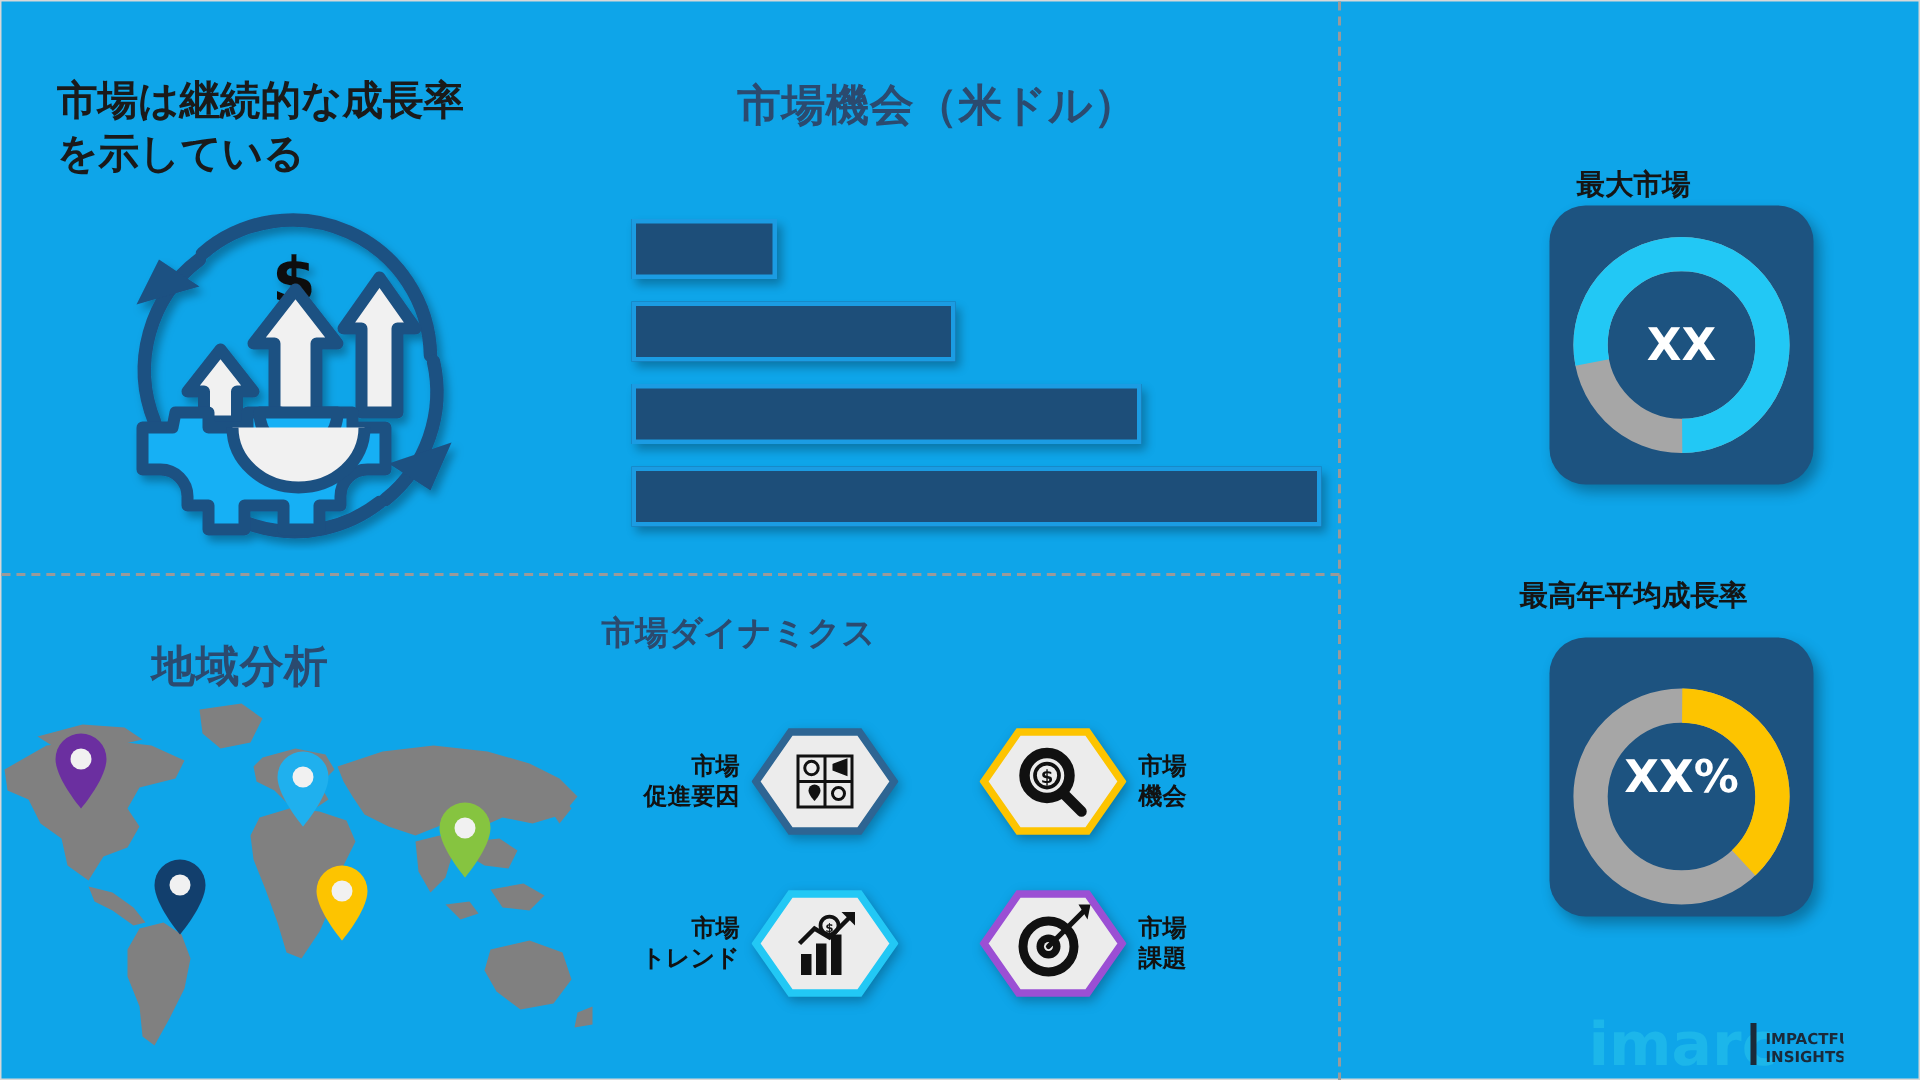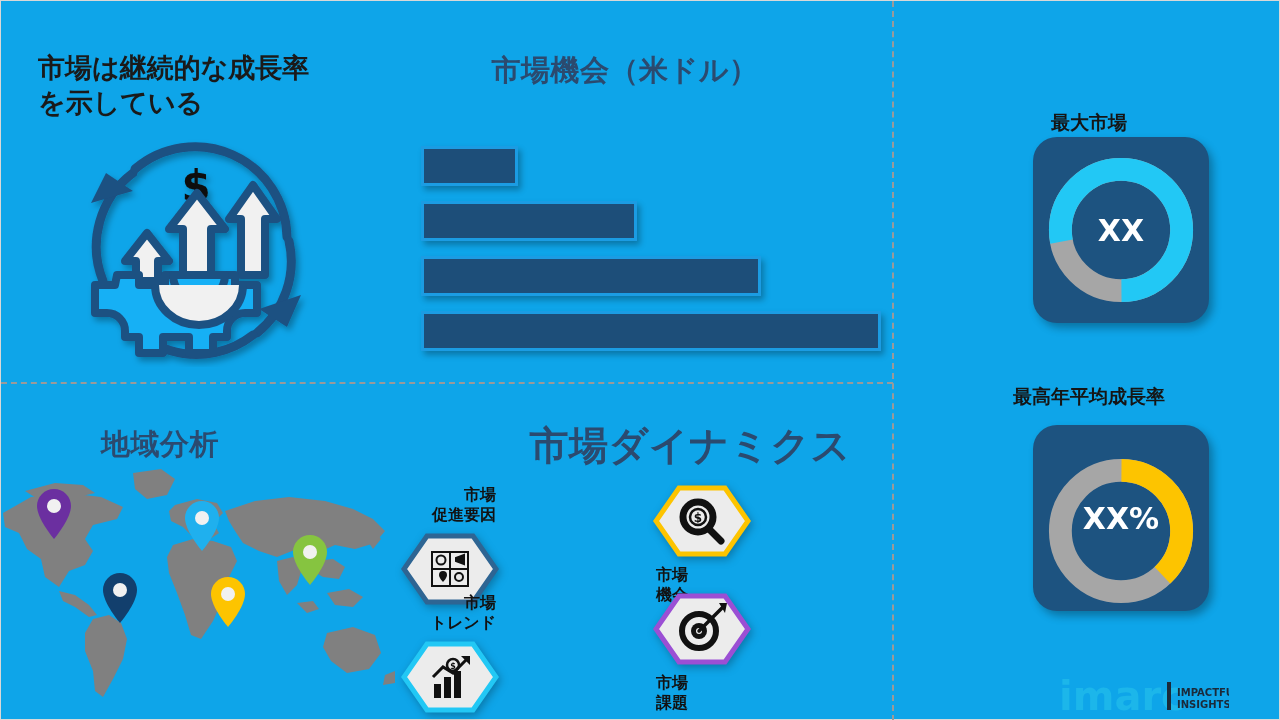--- a/index.html
+++ b/index.html
@@ -40,22 +40,22 @@
   }
   #title-opportunity {
     position:absolute; left:404px; top:50px; width:440px;
     text-align:center; font-size:29px;
   }
   #title-regional {
     position:absolute; left:100px; top:424px; width:260px;
     text-align:left; font-size:29px;
   }
   #title-dynamics {
-    position:absolute; left:400px; top:418px; width:450px;
-    text-align:right; font-size:39px;
+    position:absolute; left:400px; top:406px; width:450px;
+    text-align:left; font-size:22px;
   }
   .donut-label {
     position:absolute; width:260px; left:958px;
     text-align:center; font-size:19px;
   }
   #label-largest { top:109px; }
   #label-cagr    { top:383px; }
 
   
   #growth-icon { position:absolute; left:72px; top:128px; width:245px; height:238px; }
@@ -85,21 +85,21 @@
     display:flex; align-items:center; justify-content:center;
     color:#ffffff; font-size:30px; font-weight:bold;
     pointer-events:none;
   }
 
   
   #world-map { position:absolute; left:-4px; top:452px; width:400px; height:260px; }
 
   
   #dynamics { position:absolute; left:400px; top:478px; width:450px; height:200px; }
-  .hex-item { position:absolute; display:flex; align-items:center; gap:8px;flex-direction:column; }
+  .hex-item { position:absolute; display:flex; align-items:center; gap:8px; }
   .hex-wrap { position:relative; width:98px; height:72px; filter:drop-shadow(2px 3px 4px rgba(0,0,0,.28)); }
   .hex-label {
     font-size:16px; line-height:1.25; font-weight:bold; color:#121212;
     white-space:pre-line;
   }
   .hex-label.right-al { text-align:right; }
   .hex-label.left-al  { text-align:left; }
 
   
   #logo { position:absolute; left:1058px; top:669px; width:170px; height:48px; }

